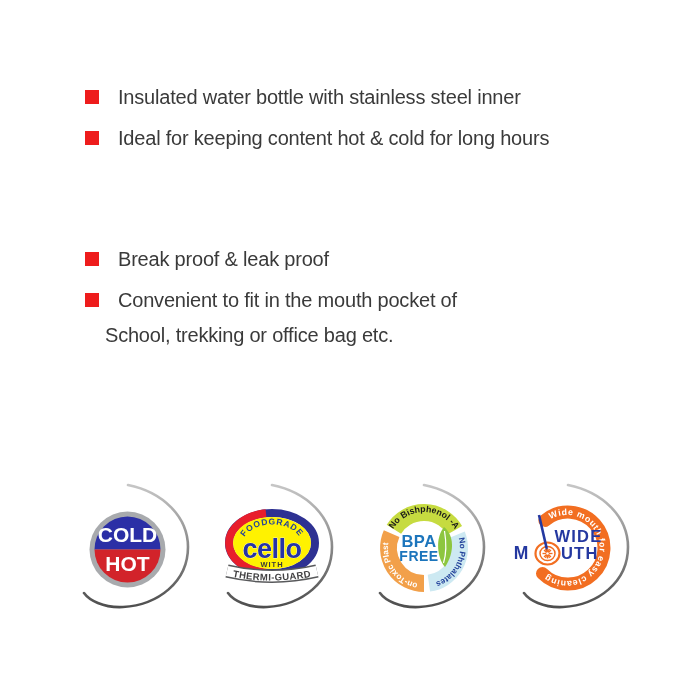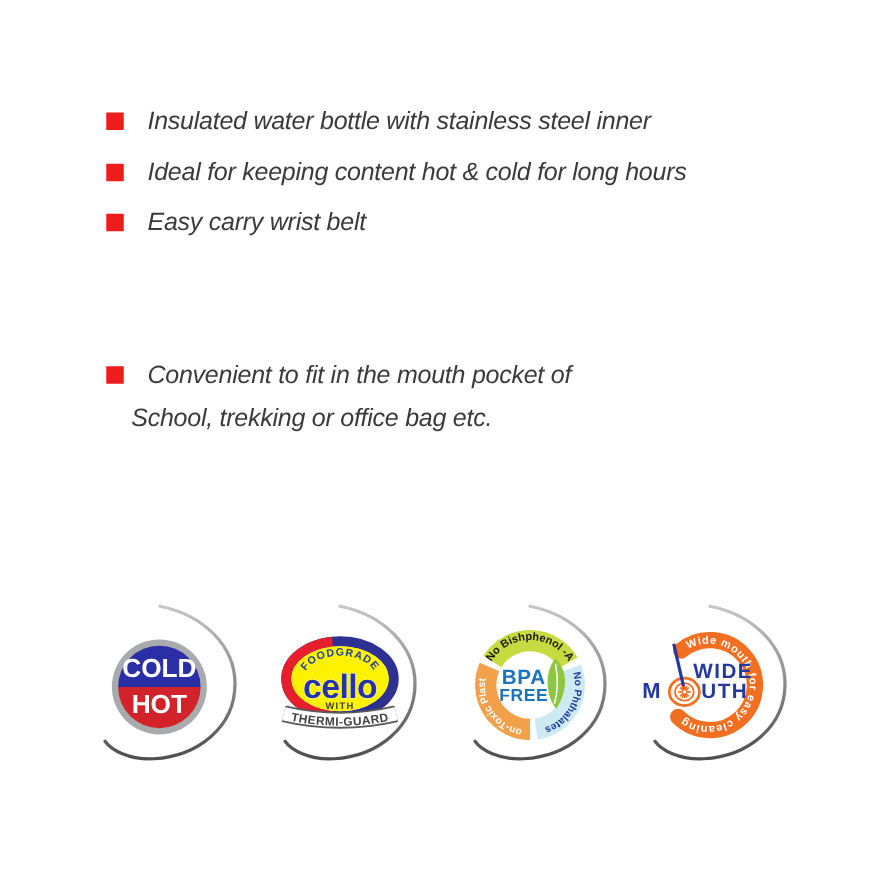--- a/index.html
+++ b/index.html
@@ -1,42 +1,42 @@
 <!DOCTYPE html>
 <html><head>
 <meta charset="utf-8">
 <style>
   html,body{margin:0;padding:0;background:#ffffff;}
   .canvas{position:relative;width:700px;height:700px;background:#ffffff;overflow:hidden;
           font-family:"Liberation Sans","DejaVu Sans",sans-serif;}
   .feature-row{position:absolute;left:85px;display:flex;align-items:flex-start;}
   .feature-row .bullet{width:14px;height:14px;background:#EE1C1C;margin-top:4px;margin-right:19px;flex:0 0 auto;}
-  .feature-text{font-size:20px;letter-spacing:-0.2px;color:#3A3A3A;white-space:nowrap;font-style:italic;}
+  .feature-text{font-size:20px;letter-spacing:-0.2px;color:#3A3A3A;white-space:nowrap;}
   .feature-cont{position:absolute;left:105px;}
   .badge{position:absolute;width:150px;height:150px;top:475px;}
   .badge svg{width:150px;height:150px;display:block;}
   .badge text{font-family:"Liberation Sans","DejaVu Sans",sans-serif;font-weight:bold;}
   .swoosh{fill:none;stroke-width:2.6;stroke-linecap:round;}
 </style>
 </head>
 <body>
 
 <div class="canvas">
 
   <div class="feature-row" style="top:86px">
     <span class="bullet"></span>
     <span class="feature-text">Insulated water bottle with stainless steel inner</span>
   </div>
   <div class="feature-row" style="top:126.5px">
     <span class="bullet"></span>
     <span class="feature-text">Ideal for keeping content hot &amp; cold for long hours</span>
   </div>
-  <div class="feature-row" style="top:167px">
+  <div class="feature-row" style="top:248px">
     <span class="bullet"></span>
-    <span class="feature-text">Easy carry wrist belt</span>
+    <span class="feature-text">Break proof &amp; leak proof</span>
   </div>
   <div class="feature-row" style="top:288.5px">
     <span class="bullet"></span>
     <span class="feature-text">Convenient to fit in the mouth pocket of</span>
   </div>
   <div class="feature-cont" style="top:324px">
     <span class="feature-text">School, trekking or office bag etc.</span>
   </div>
 
   <div class="badge" style="left:53px">

